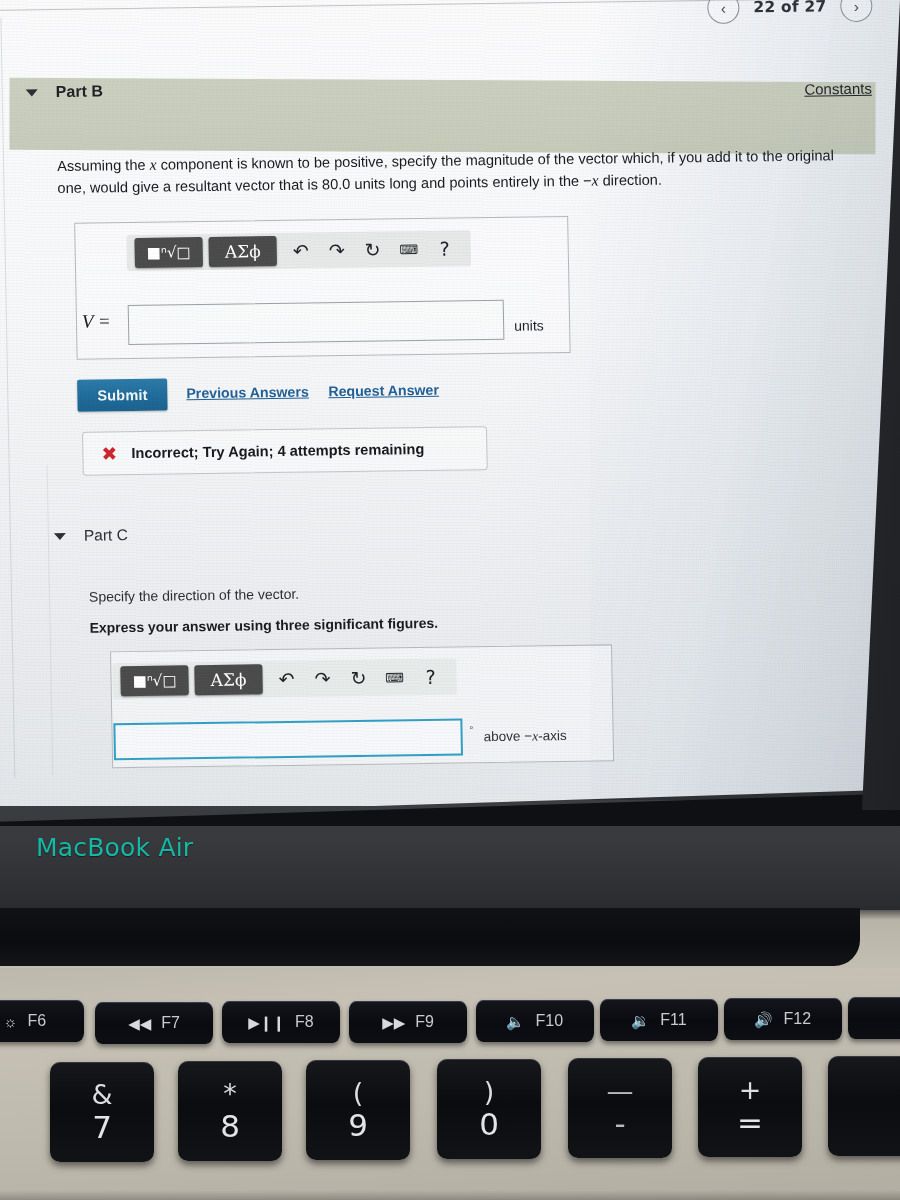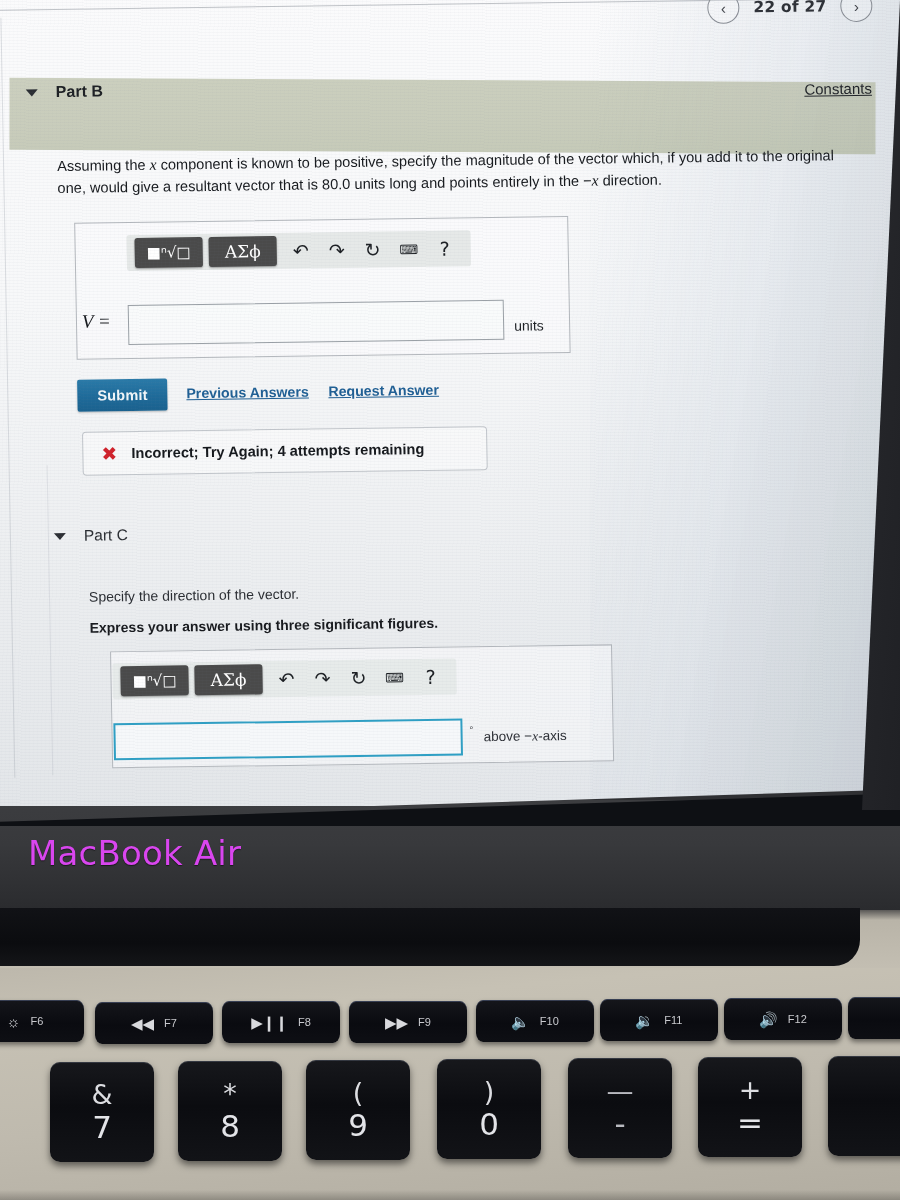--- a/index.html
+++ b/index.html
@@ -6,36 +6,36 @@
   body{width:900px;height:1200px;overflow:hidden;font-family:"Liberation Sans",sans-serif;}
 
   #root{position:relative;width:900px;height:1200px;overflow:hidden;background:#2f3033;}
 
   
   .deck{position:absolute;left:0;top:800px;width:900px;height:400px;
         background:linear-gradient(180deg,#3a3b3e 0%,#35363a 8%,#2e2f33 16%,#212226 21%,#1b1c20 23%,#202125 26%,
         #b9b4a8 30%,#c3beb2 42%,#bab5a9 60%,#b0aba0 78%,#a6a196 100%);}
   .deck-top{position:absolute;left:0;top:800px;width:900px;height:110px;
         background:linear-gradient(180deg,#3c3d40 0%,#38393c 40%,#303134 75%,#2a2b2e 100%);}
-  .macbook-air{position:absolute;left:28px;top:833px;font-size:34px;color:#d946ef;
+  .macbook-air{position:absolute;left:36px;top:833px;font-size:25px;color:#14b8a6;
         font-family:"DejaVu Sans",sans-serif;letter-spacing:.2px;font-weight:400;
         text-shadow:0 1px 1px rgba(0,0,0,.5);}
   .hinge-notch{position:absolute;left:0;top:908px;width:900px;height:62px;}
   .hinge-notch:after{content:"";position:absolute;left:0;top:0;width:860px;height:58px;
         border-radius:0 0 26px 0;background:linear-gradient(180deg,#111216 0%,#0b0c0f 60%,#141518 100%);}
   .keybed{position:absolute;left:0;top:968px;width:900px;height:232px;
         background:linear-gradient(175deg,#bdb8ac 0%,#c6c1b4 20%,#bfbaae 55%,#b2ada1 100%);}
 
   
   .fkey{position:absolute;height:42px;border-radius:7px/9px;
         background:linear-gradient(180deg,#15161b 0%,#0a0b10 55%,#0e0f14 100%);
         box-shadow:0 3px 5px rgba(0,0,0,.45), inset 0 1px 0 rgba(120,140,190,.35);
         display:flex;align-items:center;justify-content:center;gap:10px;overflow:hidden;}
   .fkey .gl{color:#d8d9dd;font-size:15px;line-height:1;filter:blur(.2px);}
-  .fkey .fl{color:#c9cace;font-size:11px;font-family:"Liberation Sans",sans-serif;}
+  .fkey .fl{color:#c9cace;font-size:16px;font-family:"Liberation Sans",sans-serif;}
 
   
   .nkey{position:absolute;width:104px;height:100px;border-radius:10px;
         background:linear-gradient(180deg,#17181c 0%,#0b0c10 45%,#121317 100%);
         box-shadow:0 4px 7px rgba(0,0,0,.5), inset 0 1px 0 rgba(140,150,175,.25);
         display:flex;flex-direction:column;align-items:center;justify-content:center;}
   .nkey .up{color:#dcdde1;font-size:27px;line-height:1;margin-bottom:4px;font-family:"DejaVu Sans",sans-serif;}
   .nkey .lo{color:#e3e4e8;font-size:31px;line-height:1;font-family:"DejaVu Sans",sans-serif;}
   .nkey.dim .up,.nkey.dim .lo{color:#b9bac0;}
   .rowshadow{position:absolute;left:0;top:1190px;width:900px;height:10px;

